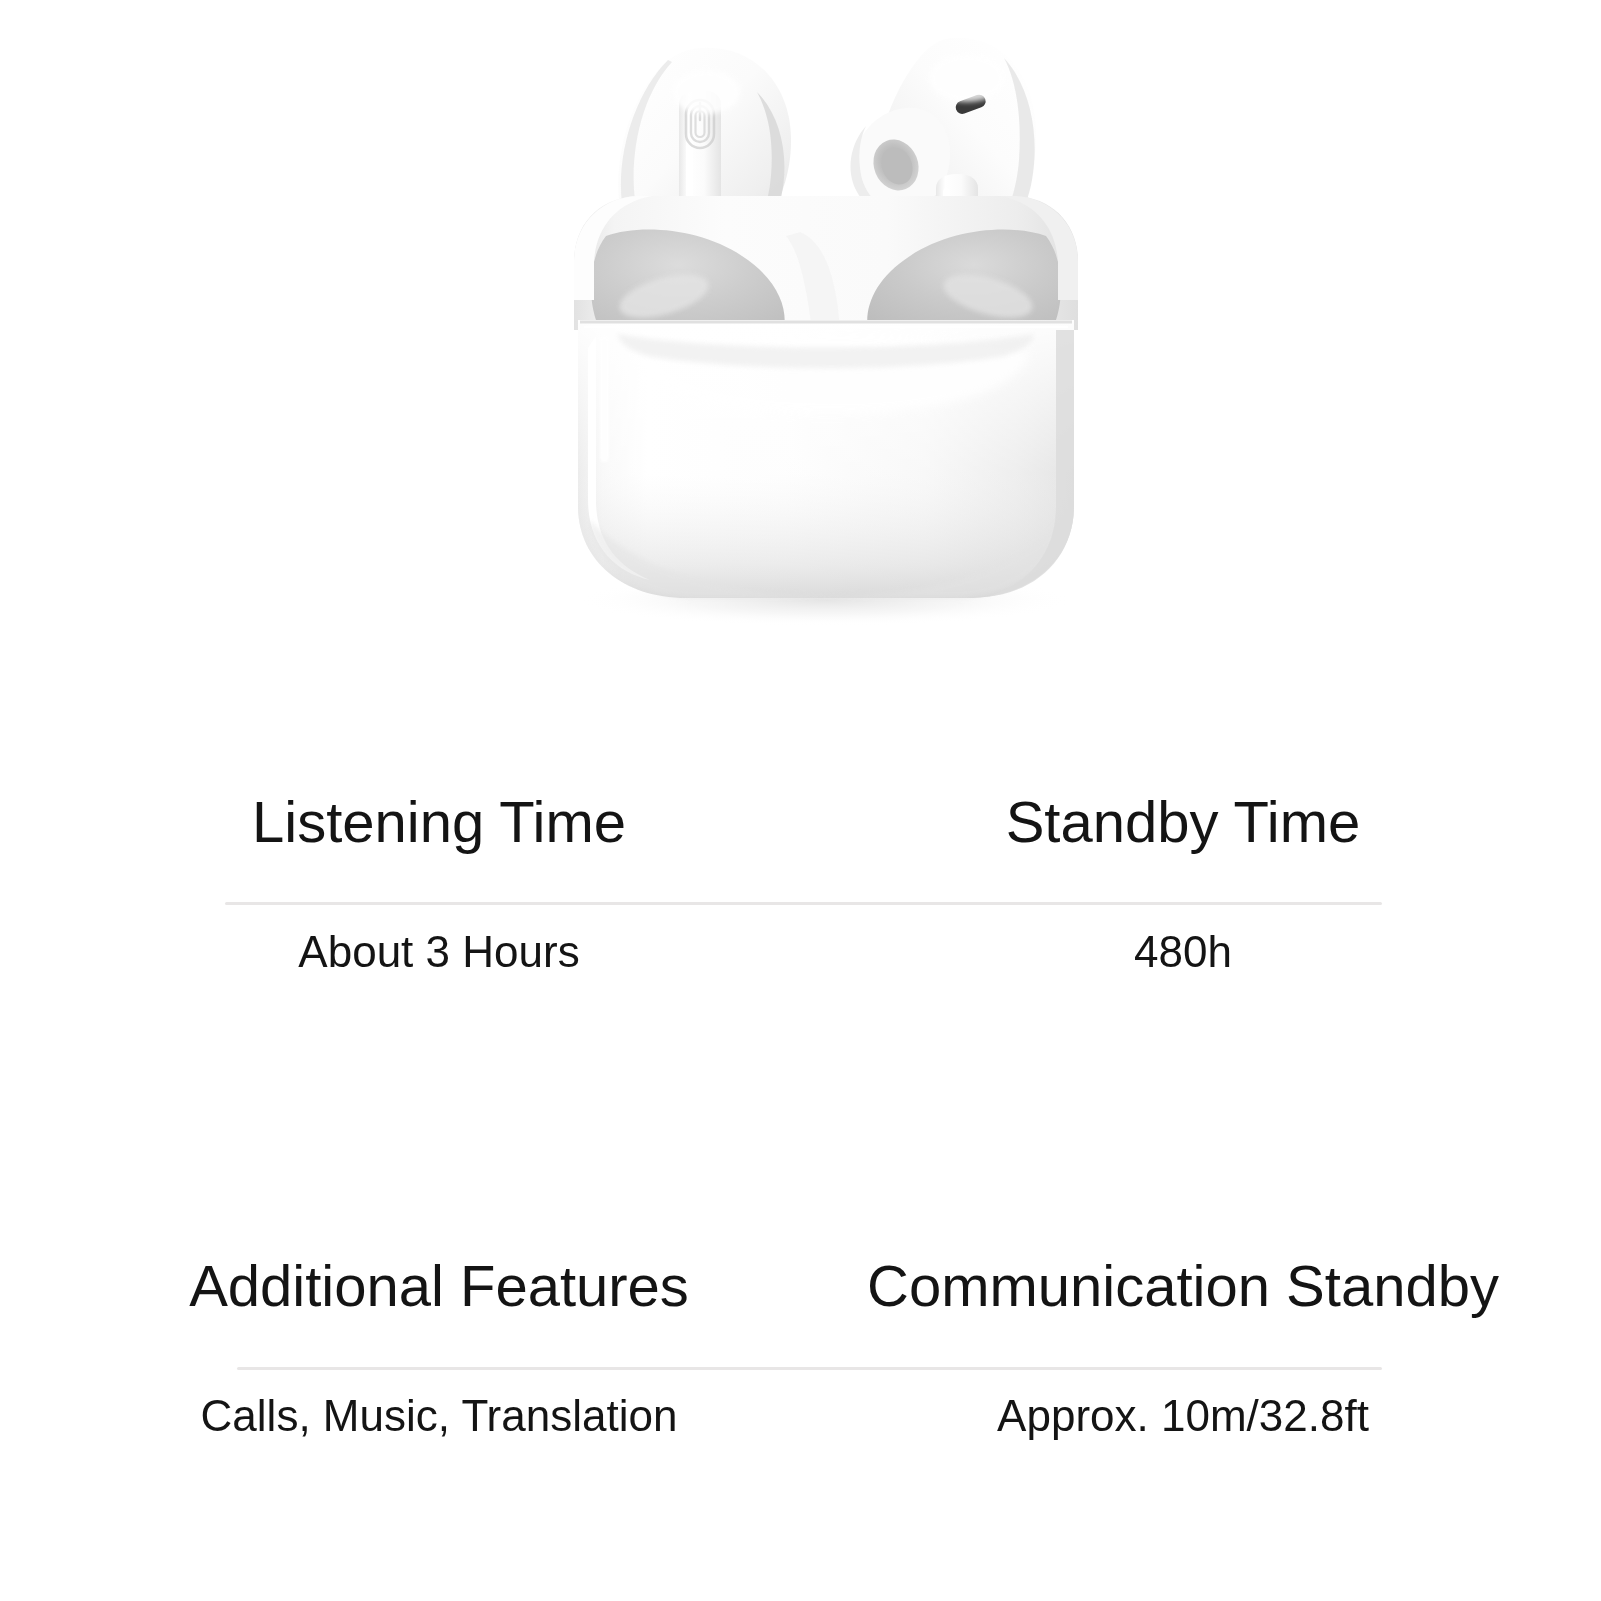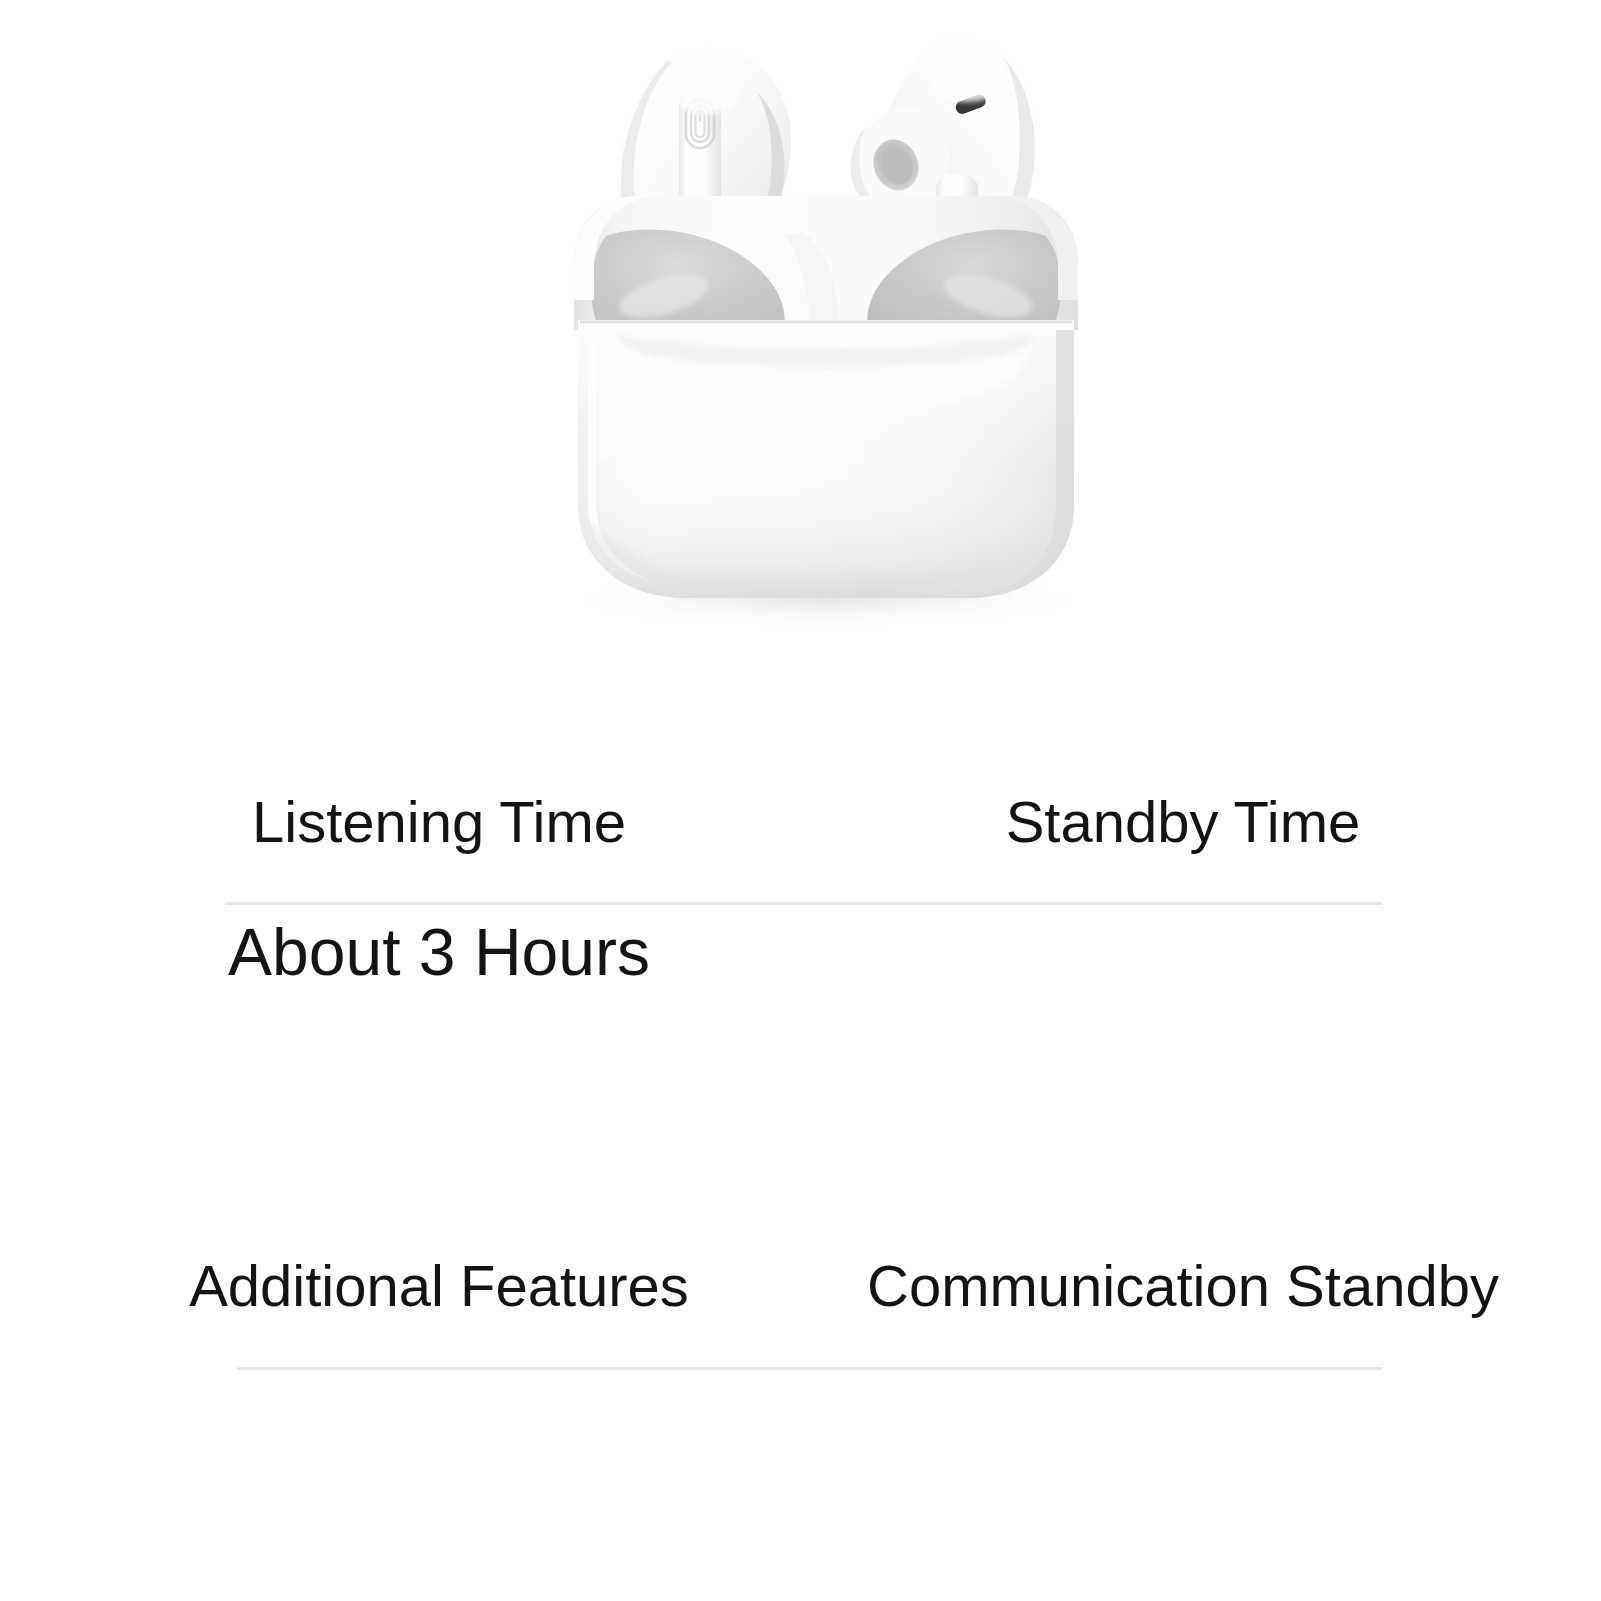--- a/index.html
+++ b/index.html
@@ -52,21 +52,21 @@
     position: absolute;
     top: 0;
     height: 104px;
     line-height: 104px;
     text-align: center;
     white-space: nowrap;
     font-weight: 400;
     color: #141414;
   }
   .spec-cell.header { font-size: 58px; }
-  .spec-cell.value  { font-size: 66px; }
+  .spec-cell.value  { font-size: 44px; }
 
   
   .col-left {
     left: 39px;
     width: 800px;
   }
   .col-right {
     left: 783px;
     width: 800px;
   }
@@ -334,22 +334,27 @@
 </div>
 
 <div class="spec-block" id="spec-block-1">
   <div class="spec-row">
     <div class="spec-cell header col-left">Listening Time</div>
     <div class="spec-cell header col-right">Standby Time</div>
     <div class="divider" id="divider-1"></div>
   </div>
   <div class="spec-row row-values">
     <div class="spec-cell value col-left">About 3 Hours</div>
+    <div class="spec-cell value col-right">480h</div>
   </div>
 </div>
 
 <div class="spec-block" id="spec-block-2">
   <div class="spec-row">
     <div class="spec-cell header col-left">Additional Features</div>
     <div class="spec-cell header col-right">Communication Standby</div>
     <div class="divider" id="divider-2"></div>
   </div>
+  <div class="spec-row row-values">
+    <div class="spec-cell value col-left">Calls, Music, Translation</div>
+    <div class="spec-cell value col-right">Approx. 10m/32.8ft</div>
+  </div>
 </div>
 
 </body></html>

